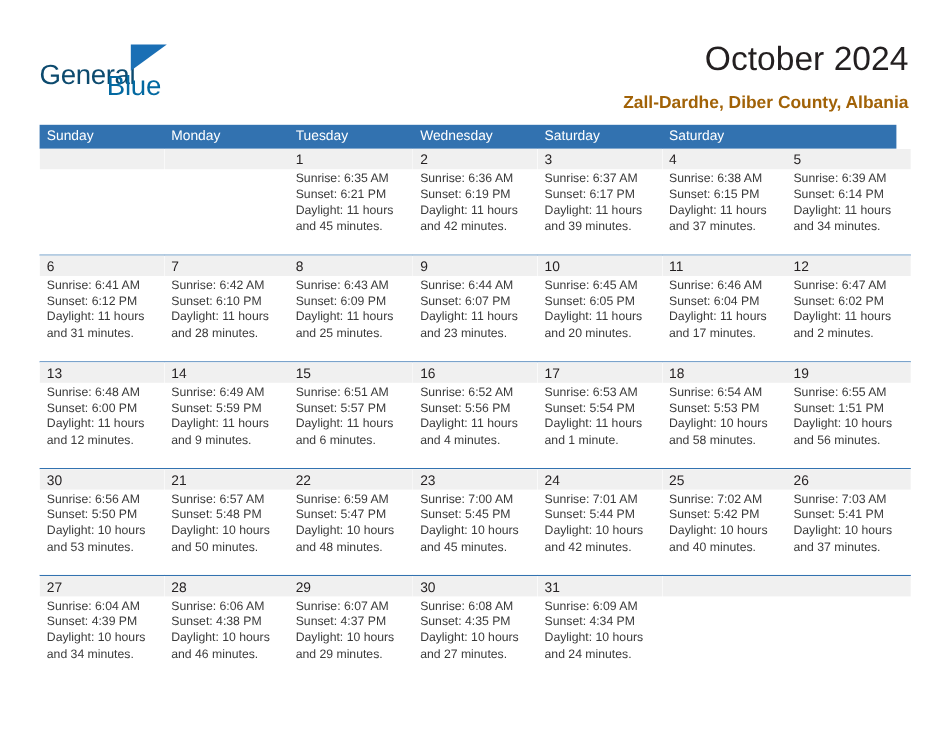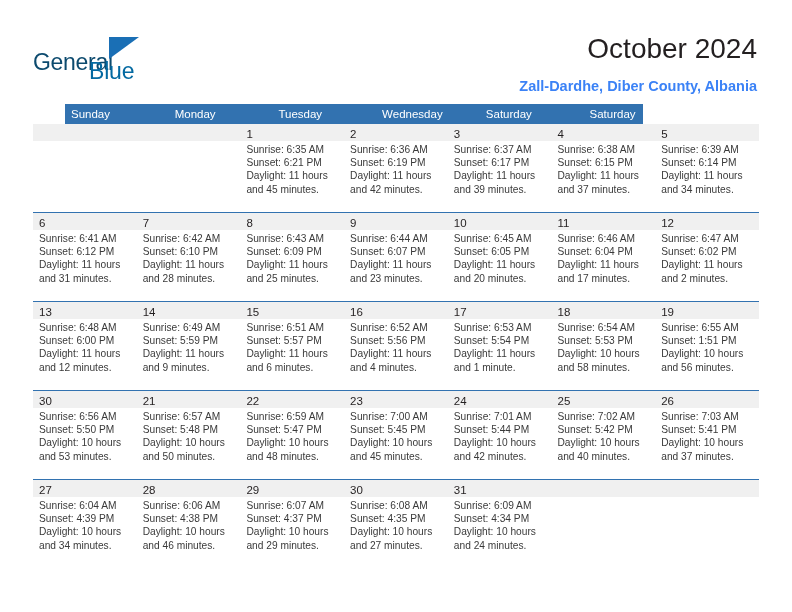--- a/index.html
+++ b/index.html
@@ -77,38 +77,37 @@
     color: #231f20;
     text-align: center;
     white-space: nowrap;
   }
   .subtitle {
     position: absolute;
     right: 35px;
     top: 78px;
     font-size: 14.5px;
     font-weight: bold;
-    color: #3b82f6;
+    color: #a16207;
     text-align: center;
     white-space: nowrap;
   }
 
   
   .calendar {
     position: absolute;
     left: 33px;
     top: 104px;
     width: 726px;
   }
   .grid-head {
     display: flex;
-    width: 578px;
+    width: 714px;
     height: 20px;
     background: #3272b0;
-    margin-left: 32px;
   }
   .grid-head .hcell {
     flex: 0 0 103.714px;
     width: 103.714px;
     box-sizing: border-box;
     color: #ffffff;
     font-size: 11.5px;
     line-height: 20px;
     padding-left: 6px;
     white-space: nowrap;

